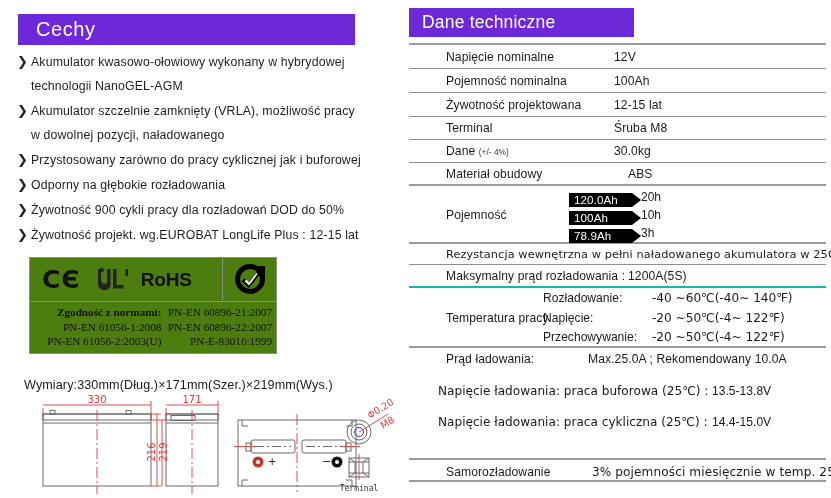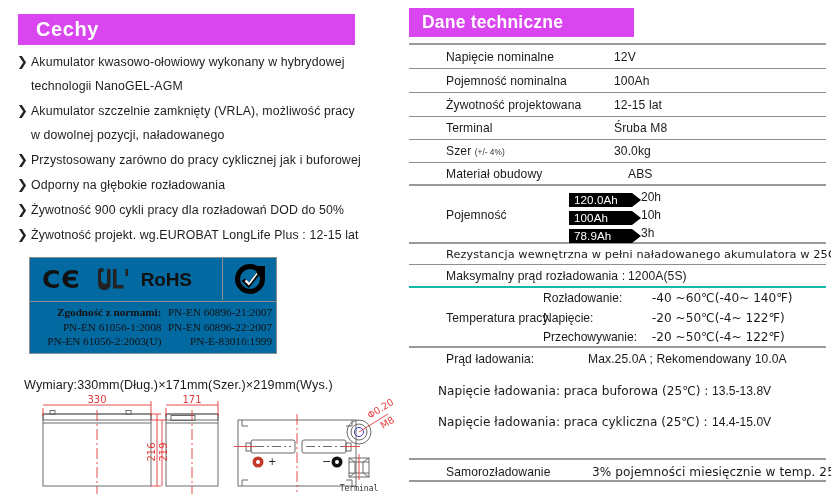--- a/index.html
+++ b/index.html
@@ -15,23 +15,23 @@
   }
   .page { position: relative; width: 831px; height: 498px; }
 
   
   .left-col {
     position: absolute;
     left: 0; top: 0;
     width: 400px; height: 498px;
   }
   .band {
-    background: #d946ef;
+    background: #6d28d9;
     color: #ffffff;
-    font-weight: bold;
+    font-weight: normal;
     display: flex;
     align-items: center;
   }
   .band-cechy {
     position: absolute;
     left: 18px; top: 14px;
     width: 337px; height: 31px;
     padding-left: 18px;
     font-size: 20px;
     letter-spacing: 0.6px;
@@ -65,21 +65,21 @@
   }
   .feat-text .ln { display: block; }
 
   
   .cert-box {
     position: absolute;
     left: 29px; top: 257px;
     width: 248px;
     border: 1px solid #8d8d8d;
     box-sizing: border-box;
-    background: #0369a1;
+    background: #4d7c0f;
   }
   .cert-logos {
     height: 43px;
     display: flex;
     align-items: center;
     position: relative;
     border-bottom: 1px solid #8d8d8d;
   }
   .logo-ce {
     margin-left: 12px;
@@ -434,21 +434,21 @@
       <div class="tvalue" style="top:5px;">12-15 lat</div>
     </div>
 
     <div class="trow" style="top:117px; height:23px;">
       <div class="tlabel" style="top:4px;">Terminal</div>
       <div class="tvalue" style="top:4px;">Śruba M8</div>
     </div>
 
     <div class="trow" style="top:140px; height:23px;">
       <div class="tlabel" style="top:4px;">
-        <span>Szer</span>
+        <span>Dane</span>
         <span class="tsmall">(+/- 4%)</span>
       </div>
       <div class="tvalue" style="top:4px;">30.0kg</div>
     </div>
 
     <div class="trow" style="top:163px; height:23px; border-bottom:2px solid #9a9a9a;">
       <div class="tlabel" style="top:4px;">Materiał obudowy</div>
       <div class="tvalue" style="top:4px; left:219px;">ABS</div>
     </div>
 

